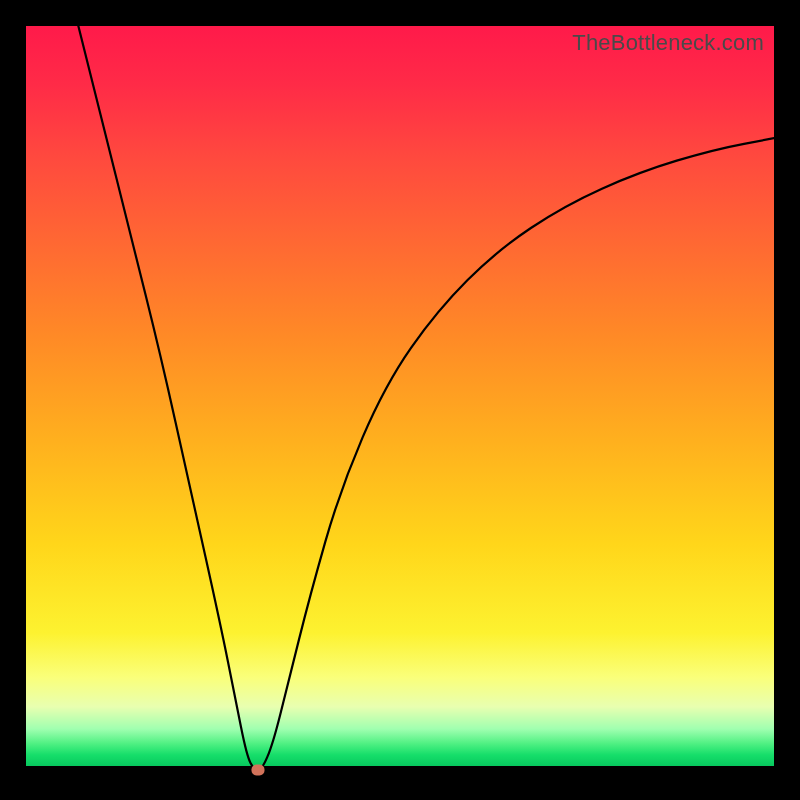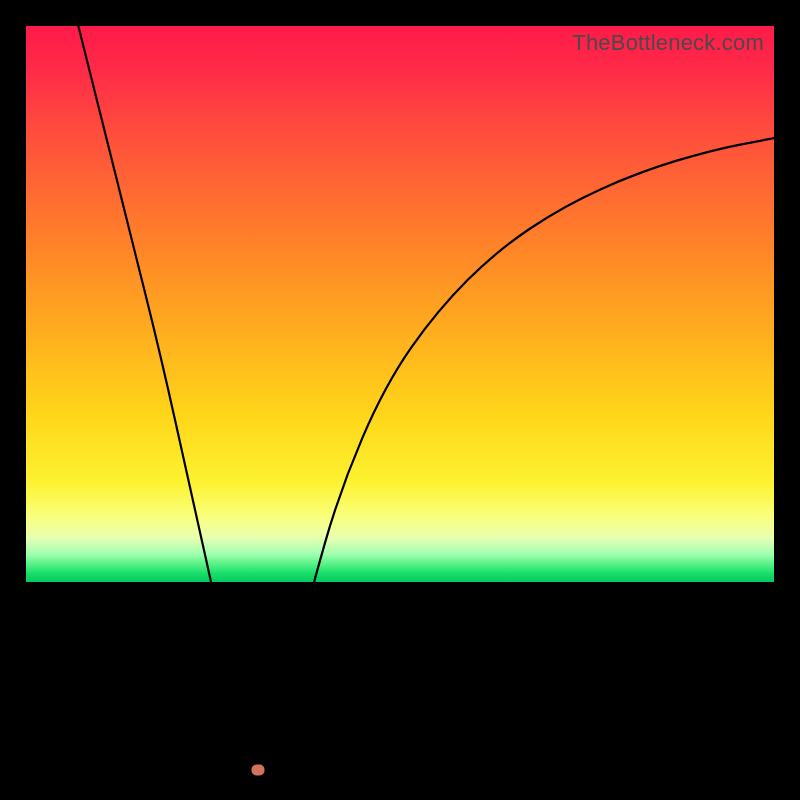--- a/index.html
+++ b/index.html
@@ -8,21 +8,21 @@
     height: 800px;
     background: #000;
     position: relative;
     font-family: Arial, sans-serif;
   }
   .frame {
     position: absolute;
     left: 26px;
     top: 26px;
     width: 748px;
-    height: 556px;
+    height: 740px;
     background: linear-gradient(to bottom,
       #ff1a4a 0%,
       #ff2b47 8%,
       #ff4a3e 18%,
       #ff6a32 30%,
       #ff8a26 42%,
       #ffb01e 56%,
       #ffd61a 70%,
       #fdf230 82%,
       #faff7a 88%,

